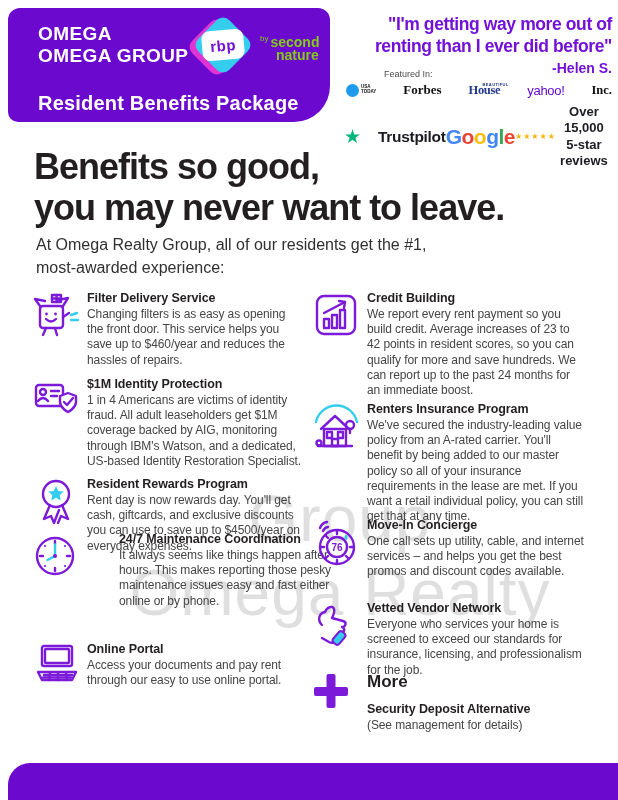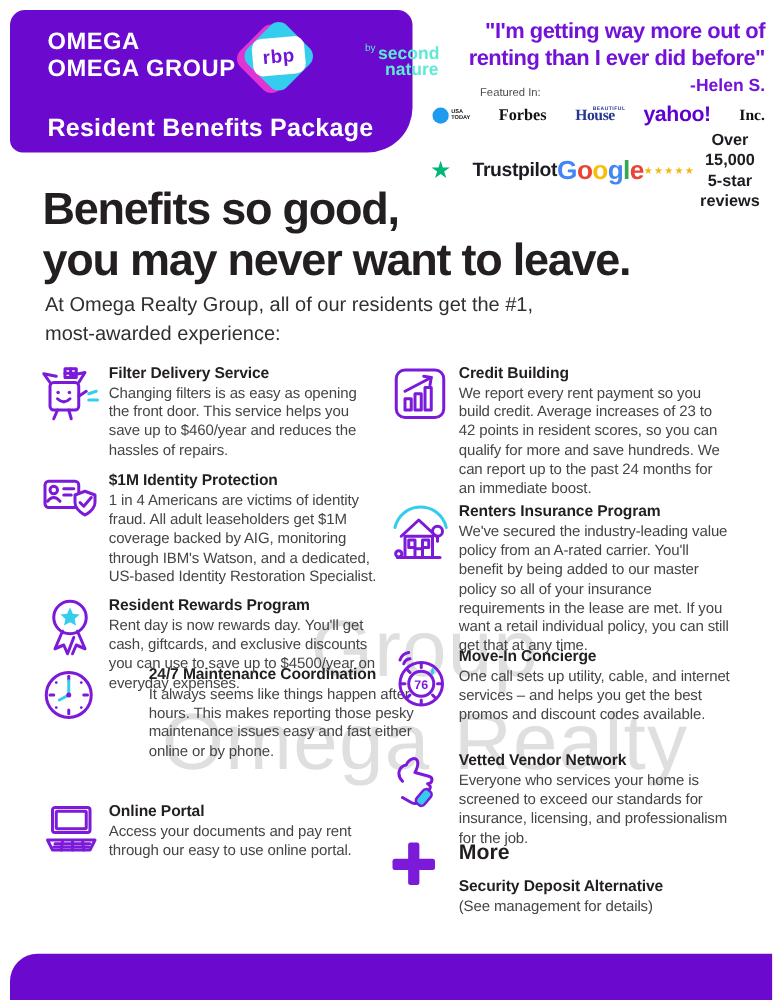--- a/index.html
+++ b/index.html
@@ -29,41 +29,41 @@
   .brand{position:absolute;left:30px;top:15px;color:#fff;font-weight:bold;
     font-size:19px;line-height:1.15;letter-spacing:.4px;}
   .rbp-badge{position:absolute;left:186px;top:8px;width:58px;height:58px;}
   .rbp-diamond-magenta{position:absolute;left:1px;top:9px;width:44px;height:44px;
     background:var(--magenta);border-radius:9px;transform:rotate(45deg);}
   .rbp-diamond{position:absolute;left:7px;top:7px;width:44px;height:44px;
     background:var(--cyan);border-radius:9px;transform:rotate(45deg);}
   .rbp-card{position:absolute;left:8px;top:14px;width:42px;height:30px;background:#fff;
     border-radius:8px;transform:rotate(-5deg);display:flex;align-items:center;justify-content:center;
     color:var(--purple2);font-weight:bold;font-size:15px;letter-spacing:.5px;}
-  .partner{position:absolute;left:252px;top:27px;color:#5eead4;font-weight:bold;font-size:14px;line-height:.95;margin-left:32px;}
+  .partner{position:absolute;left:252px;top:27px;color:#84cc16;font-weight:bold;font-size:14px;line-height:.95;}
   .partner .by{font-size:8px;font-weight:normal;vertical-align:6px;margin-right:2px;}
   .partner .l2{margin-left:16px;}
   .package-title{position:absolute;left:30px;top:84px;color:#fff;font-weight:bold;font-size:20px;letter-spacing:.2px;}
 
   
   .testimonial{position:absolute;left:340px;top:13px;width:272px;text-align:right;
     color:var(--purple2);font-weight:bold;font-size:17.5px;line-height:1.28;letter-spacing:-.4px;}
   .testimonial .attr{font-size:14px;margin-top:2px;letter-spacing:0;}
 
   
   .featured-label{position:absolute;left:348px;top:69px;font-size:9px;color:#4d4d4d;padding-left:36px;}
   .logo-row{position:absolute;left:346px;top:82px;width:266px;display:flex;align-items:center;justify-content:space-between;}
   .usatoday{display:flex;align-items:center;gap:2px;}
   .usatoday .dot{width:13px;height:13px;border-radius:50%;background:#1C9BEF;}
   .usatoday .txt{font-size:4.5px;font-weight:bold;color:#111;line-height:1.1;}
   .forbes{font-family:"Liberation Serif",serif;font-weight:bold;font-size:13px;color:#111;}
   .house{position:relative;font-family:"Liberation Serif",serif;font-weight:bold;font-size:12.5px;color:#24388F;letter-spacing:-.3px;}
   .house .small{position:absolute;top:-1px;left:13px;font-family:"Liberation Sans",sans-serif;
     font-size:4px;letter-spacing:.4px;background:#fff;color:#24388F;padding:0 1px;}
-  .yahoo{font-weight:bold;font-size:17px;color:#5F01D1;letter-spacing:-.3px;}
+  .yahoo{font-weight:normal;font-size:13px;color:#5F01D1;letter-spacing:-.3px;}
   .inc{font-family:"Liberation Serif",serif;font-weight:bold;font-size:12.5px;color:#111;}
 
   
   .reviews-row{position:absolute;left:344px;top:104px;width:268px;display:flex;align-items:center;justify-content:space-between;}
   .trustpilot{display:flex;align-items:center;gap:3px;}
   .trustpilot .tp-star{color:#00B67A;font-size:19px;line-height:1;}
   .trustpilot .tp-label{font-size:15.5px;font-weight:bold;color:#1b1b21;letter-spacing:-.3px;margin-left:14px;}
   .google{display:flex;flex-direction:row;align-items:center;line-height:1;}
   .google .gword{font-size:21px;font-weight:bold;letter-spacing:-.5px;}
   .gl0{color:#4285F4;}.gl1{color:#EA4335;}.gl2{color:#FBBC05;}.gl3{color:#4285F4;}.gl4{color:#34A853;}.gl5{color:#EA4335;}

